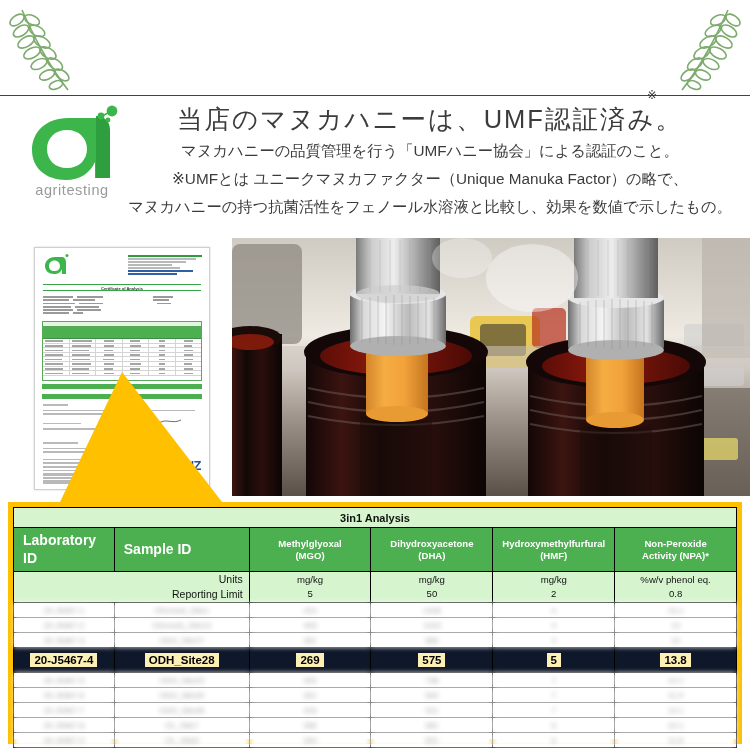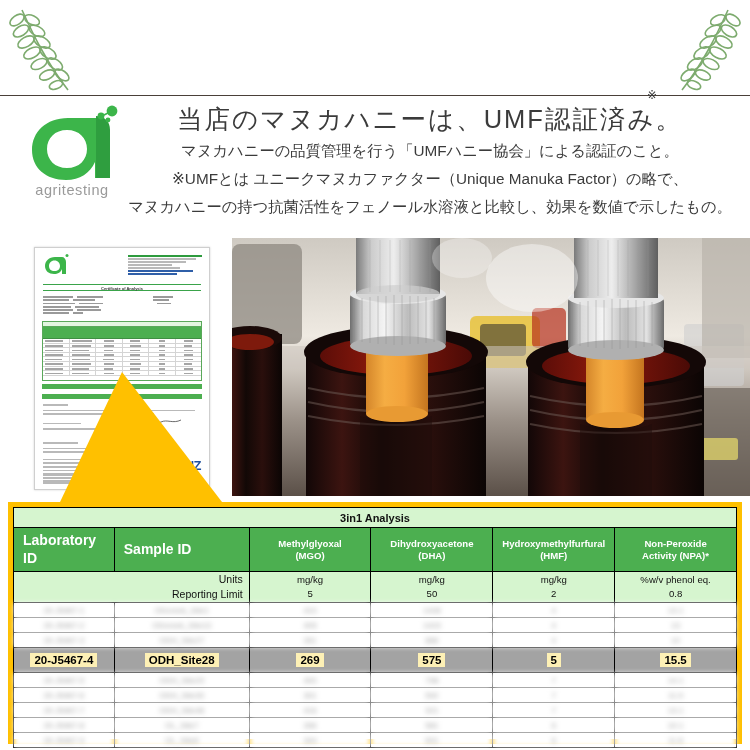--- a/index.html
+++ b/index.html
@@ -216,21 +216,21 @@
   .blur-row td {
     height:15px;
     background:#ffffff;
     color:#9e9e9e;
     font-size:8px;
     filter:blur(2.6px);
     border-color:#b9b9b9;
   }
   .hi-row td {
     height:25px;
-    background:#a3a3a3;
+    background:#0f172a;
     font-size:11.5px;
     font-weight:bold;
     color:#000;
     border-top:2px solid #000;
     border-bottom:2px solid #000;
   }
   .hi-row td span { background:#fdf0b5; padding:1px 4px; }
 
   .col-lab { width:13.9%; }
   .col-smp { width:18.6%; }
@@ -780,21 +780,21 @@
           <td>4</td>
           <td>10</td>
         </tr>
 
       <tr class="hi-row">
         <td><span>20-J5467-4</span></td>
         <td><span>ODH_Site28</span></td>
         <td><span>269</span></td>
         <td><span>575</span></td>
         <td><span>5</span></td>
-        <td><span>15.5</span></td>
+        <td><span>13.8</span></td>
       </tr>
 
       <tr class="blur-row">
           <td>20-J5467-5</td>
           <td>ODH_Site29</td>
           <td>400</td>
           <td>798</td>
           <td>7</td>
           <td>14.1</td>
         </tr>

